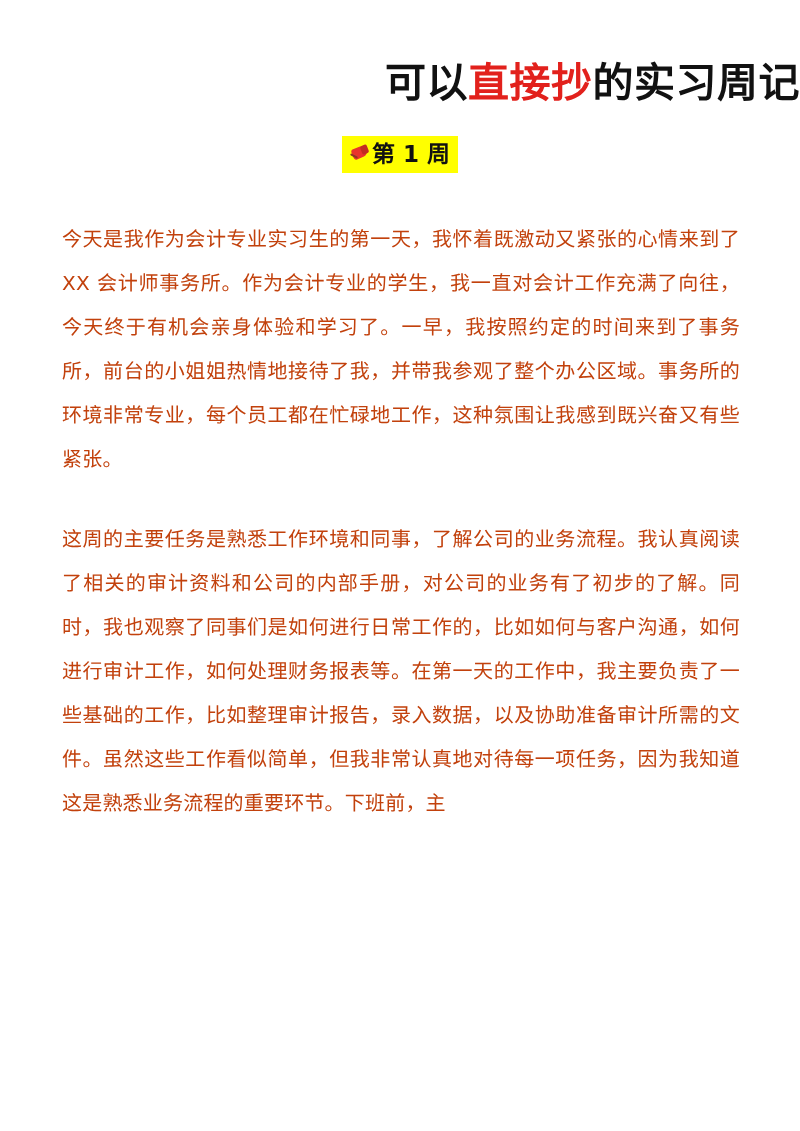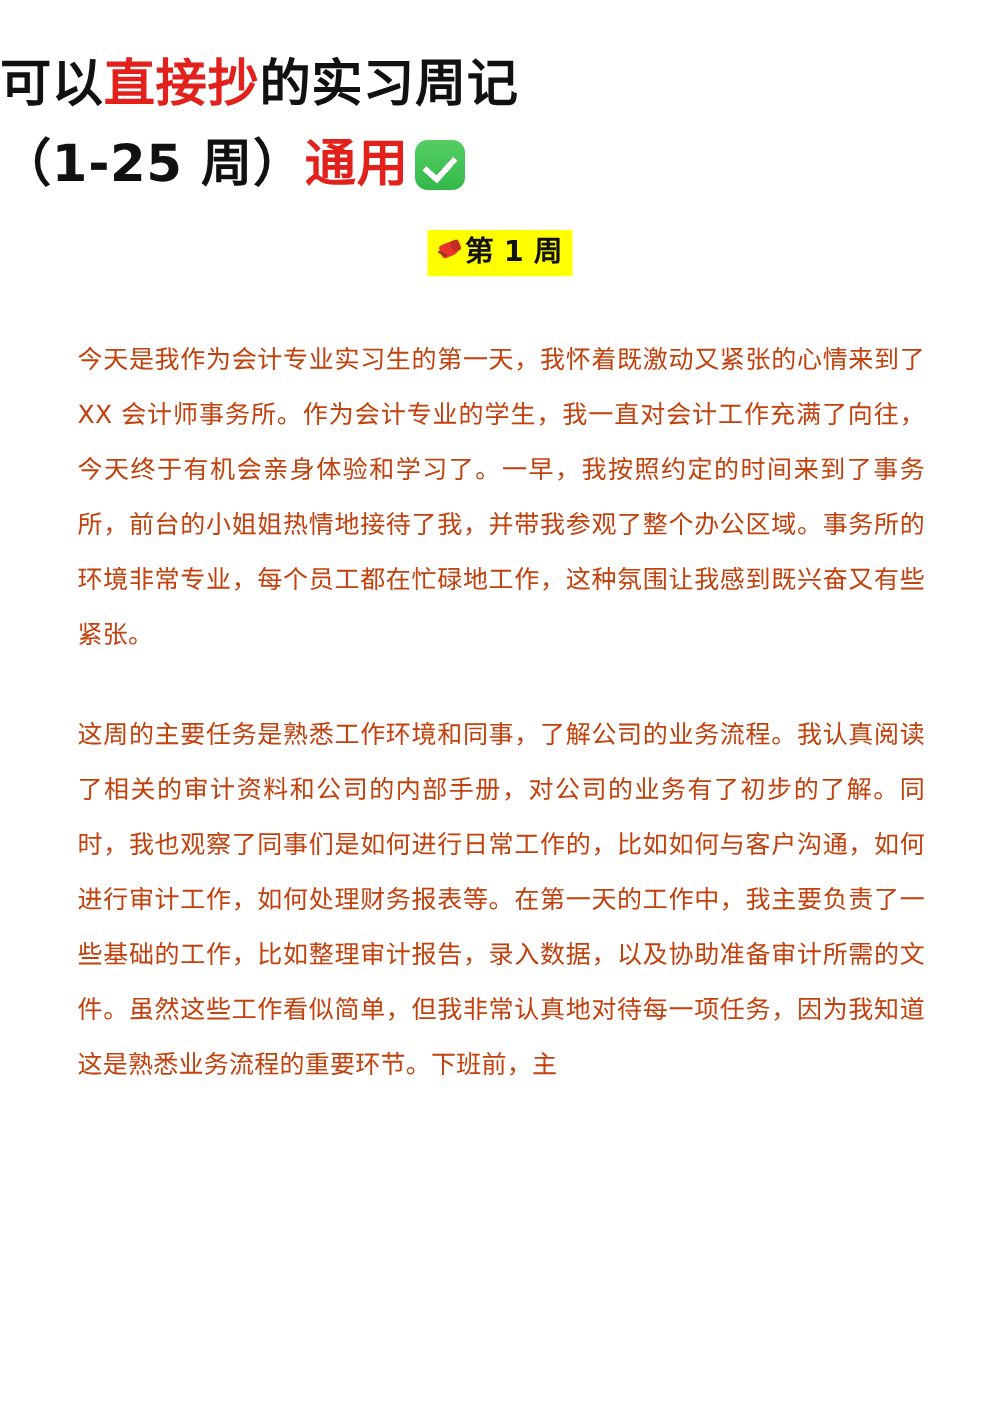--- a/index.html
+++ b/index.html
@@ -21,22 +21,22 @@
     position: relative;
     width: 800px;
     height: 1131px;
     background: #ffffff;
     box-sizing: border-box;
     overflow: hidden;
   }
 
   
   .title-block {
-    padding-top: 36px;
-    text-align: left;
+    padding-top: 52px;
+    text-align: right;
   }
   .title-line {
     font-size: 41px;
     line-height: 62px;
     font-weight: 700;
     letter-spacing: 0.5px;
     color: #111111;
     white-space: nowrap;
   }
   .title-line .accent {
@@ -144,21 +144,20 @@
     margin-bottom: 0;
   }
 </style>
 </head>
 <body>
 
 <div class="page">
 
   <div class="title-block">
     <div class="title-line title-line-1"><span>可以</span><span class="accent">直接抄</span><span>的实习周记</span></div>
-    <div class="title-line title-line-2"><span>（1-25 周）</span><span class="accent">通用</span><span class="check-badge"></span></div>
   </div>
 
   <div class="week-badge-wrap">
     <span class="week-badge"><span class="pin-icon"><span class="pin-head"></span><span class="pin-knob"></span><span class="pin-needle"></span></span><span>第 1 周</span></span>
   </div>
 
   <div class="body-copy">
     <p class="para">今天是我作为会计专业实习生的第一天，我怀着既激动又紧张的心情来到了 XX 会计师事务所。作为会计专业的学生，我一直对会计工作充满了向往，今天终于有机会亲身体验和学习了。一早，我按照约定的时间来到了事务所，前台的小姐姐热情地接待了我，并带我参观了整个办公区域。事务所的环境非常专业，每个员工都在忙碌地工作，这种氛围让我感到既兴奋又有些紧张。</p>
     <p class="para">这周的主要任务是熟悉工作环境和同事，了解公司的业务流程。我认真阅读了相关的审计资料和公司的内部手册，对公司的业务有了初步的了解。同时，我也观察了同事们是如何进行日常工作的，比如如何与客户沟通，如何进行审计工作，如何处理财务报表等。在第一天的工作中，我主要负责了一些基础的工作，比如整理审计报告，录入数据，以及协助准备审计所需的文件。虽然这些工作看似简单，但我非常认真地对待每一项任务，因为我知道这是熟悉业务流程的重要环节。下班前，主</p>
   </div>

